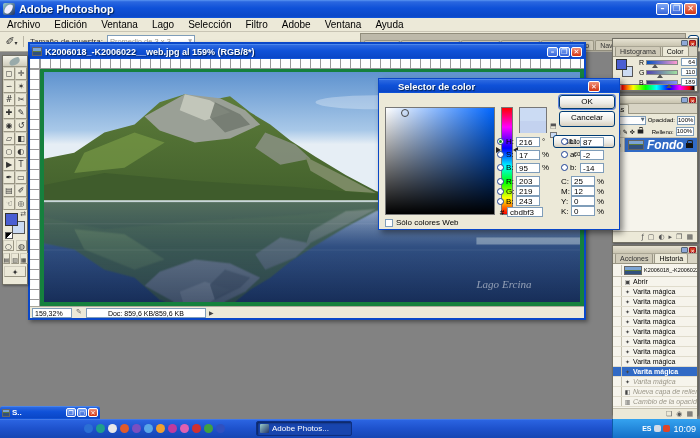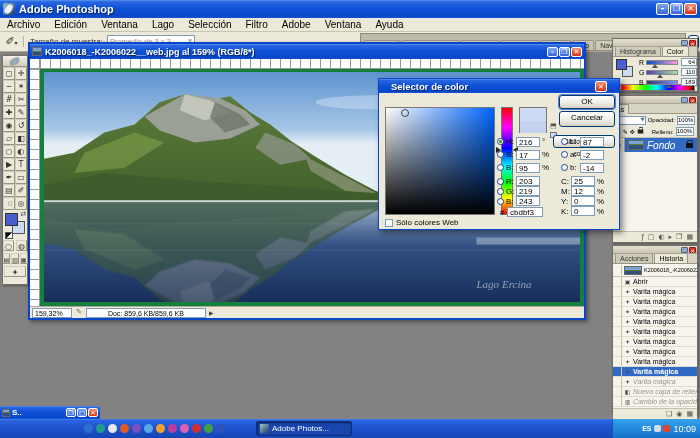--- a/index.html
+++ b/index.html
@@ -278,21 +278,21 @@
     <span class="ico" style="font-size:6px">✎</span>
     <span class="ico" style="font-size:6px">✜</span>
     <span class="lockg" style="transform:scale(.8)"></span>
     <span style="font-size:6px;margin-left:6px">Relleno:</span>
     <span class="sunken" style="font-size:6px;width:18px;height:9px;text-align:right;padding-right:1px">100%</span>
   </div>
   <div style="height:93px;background:#f6f4ec">
     <div style="display:flex;align-items:center;height:14px;background:#316ac5;color:#fff">
       <span style="width:12px;height:14px;background:#ece9d8;border-right:1px solid #aaa;text-align:center"><span class="ico" style="font-size:6px;color:#333">◉</span></span>
       <span class="miniphoto" style="width:16px;height:10px;margin:0 3px"></span>
-      <span style="font-size:10px;font-style:italic;font-weight:normal;flex:1">Fondo</span>
+      <span style="font-size:12px;font-style:italic;font-weight:bold;flex:1">Fondo</span>
       <span class="lockg" style="margin-right:4px;background:#111"></span>
     </div>
   </div>
   <div id="layers-btns" style="display:flex;justify-content:flex-end;gap:4px;align-items:center;height:11px;padding:0 4px;background:#ece9d8;border-top:1px solid #c4c0b0">
       <span class="ico" style="font-size: 7px; color: rgb(85, 85, 85);">ƒ</span>
       <span class="ico" style="font-size: 7px; color: rgb(85, 85, 85);">▢</span>
       <span class="ico" style="font-size: 7px; color: rgb(85, 85, 85);">◐</span>
       <span class="ico" style="font-size: 7px; color: rgb(85, 85, 85);">▸</span>
       <span class="ico" style="font-size: 7px; color: rgb(85, 85, 85);">❐</span>
       <span class="ico" style="font-size: 7px; color: rgb(85, 85, 85);">▦</span>
@@ -381,21 +381,21 @@
       </div>
     </div>
   <div id="history-btns" style="display:flex;justify-content:flex-end;gap:4px;align-items:center;height:11px;padding:0 4px;background:#ece9d8;border-top:1px solid #c4c0b0">
       <span class="ico" style="font-size: 7px; color: rgb(85, 85, 85);">❏</span>
       <span class="ico" style="font-size: 7px; color: rgb(85, 85, 85);">◉</span>
       <span class="ico" style="font-size: 7px; color: rgb(85, 85, 85);">▦</span>
     </div>
 </div>
 
 <div class="abs" id="picker">
-  <div class="xp-title" style="height:14px;padding:0 12px;font-size:9.5px">
+  <div class="xp-title" style="height:14px;padding:0 19px;font-size:9.5px">
     <span style="flex:1;text-shadow:1px 1px 1px #025">Selector de color</span>
     <span class="winbtn close" style="width:12px;height:11px;line-height:9px"><span class="ico" style="font-size:7px">✕</span></span>
   </div>
   <div style="position:absolute;left:6px;top:28px;width:110px;height:108px;border:1px solid #777;background:linear-gradient(to bottom,rgba(0,0,0,0),#000),linear-gradient(to right,#fff,hsl(216,100%,50%))">
     <span style="position:absolute;left:15px;top:1px;width:8px;height:8px;border:1px solid #444;border-radius:50%"></span>
   </div>
   <div style="position:absolute;left:122px;top:28px;width:12px;height:108px;border:1px solid #777;background:linear-gradient(to bottom,#f00,#f0f 18%,#00f 38%,#0ff 55%,#0f0 70%,#ff0 85%,#f00)">
     <span style="position:absolute;left:-6px;top:39px;width:0;height:0;border-top:3px solid transparent;border-bottom:3px solid transparent;border-left:5px solid #222"></span>
     <span style="position:absolute;right:-6px;top:39px;width:0;height:0;border-top:3px solid transparent;border-bottom:3px solid transparent;border-right:5px solid #222"></span>
   </div>

